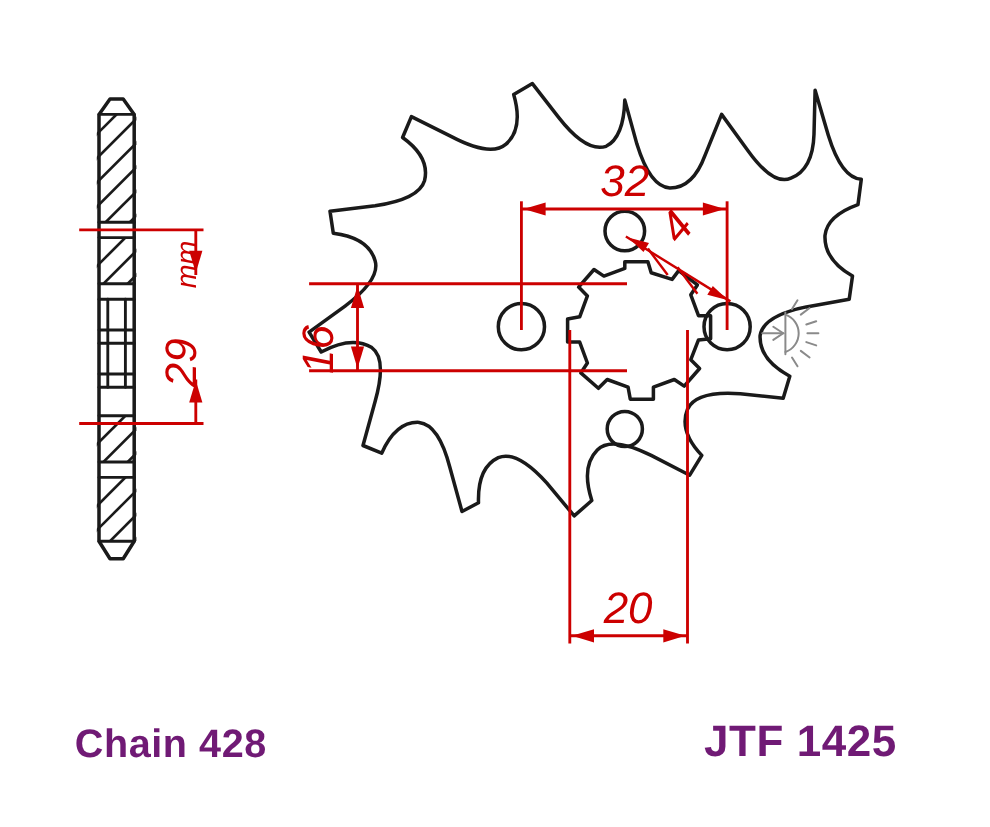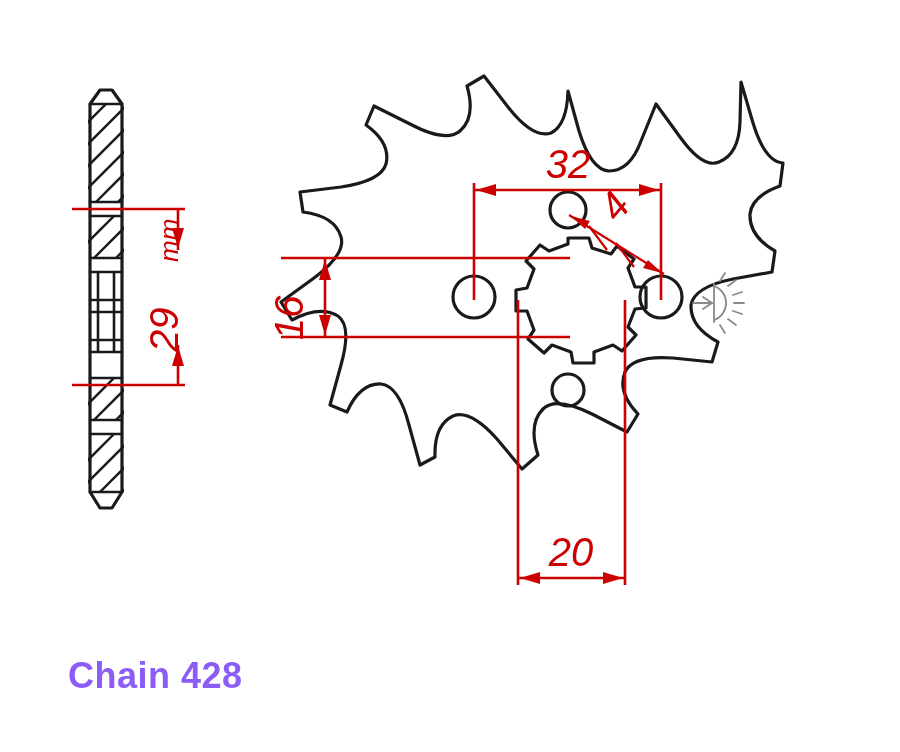--- a/index.html
+++ b/index.html
@@ -79,21 +79,21 @@
     fill: none;
     stroke: #8a8a8a;
     stroke-width: 1.8;
     stroke-linecap: round;
   }
   .caption {
     position: absolute;
     font-family: "Liberation Sans", sans-serif;
     font-weight: bold;
     font-size: 36px;
-    color: #8b5cf6;
+    color: #701a75;
     letter-spacing: 0.5px;
     white-space: nowrap;
   }
   #chain-label {
     left: 68px;
     top: 655px;
   }
   #part-number-label {
     left: 640px;
     top: 652px;
@@ -281,14 +281,15 @@
         <line class="dim-line" x1="518" y1="578" x2="625" y2="578"></line>
         <polygon class="dim-arrow" points="520,578 540,572 540,584"></polygon>
         <polygon class="dim-arrow" points="623,578 603,572 603,584"></polygon>
         <text class="dim-text" x="571" y="566" text-anchor="middle">20</text>
       </g>
     </g>
   </svg>
 
   <div class="caption" id="chain-label">Chain 428</div>
 
+  <div class="caption" id="part-number-label">JTF 1425</div>
 
 </div>
 
 </body></html>

